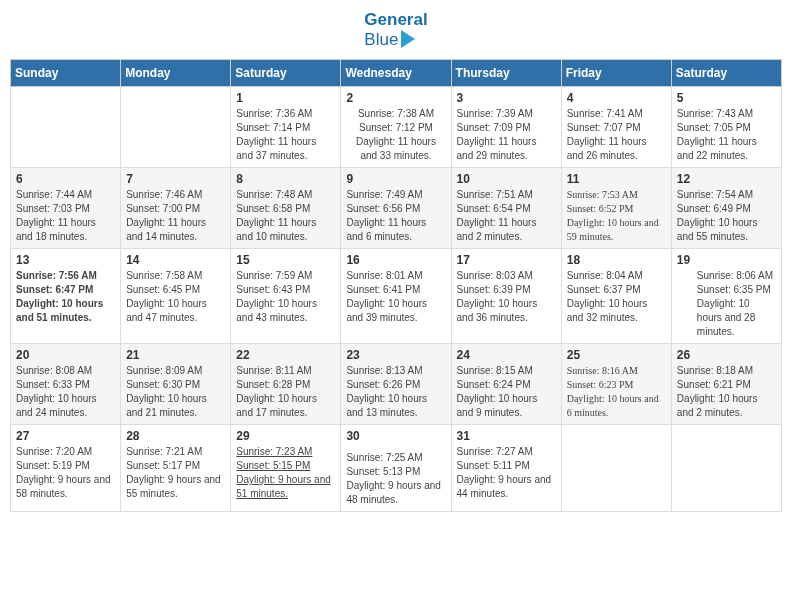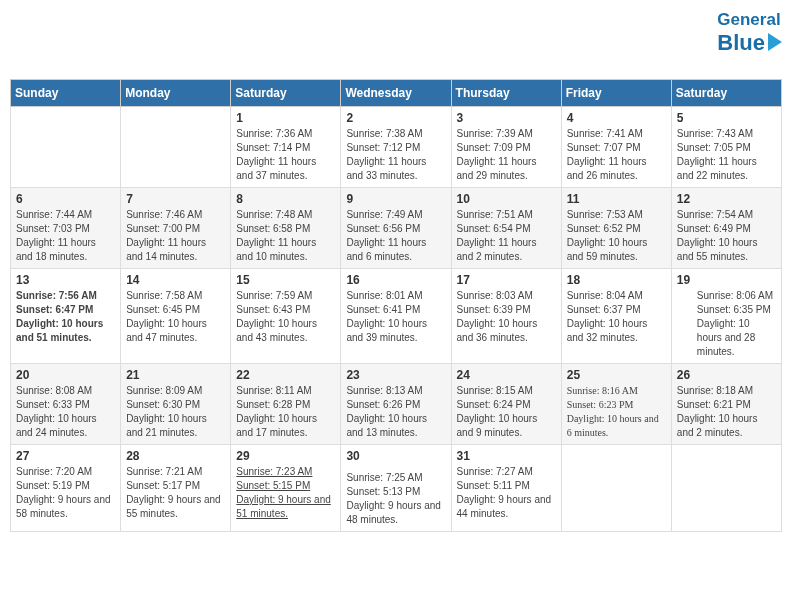--- a/index.html
+++ b/index.html
@@ -5,23 +5,23 @@
     * { box-sizing: border-box; margin: 0; padding: 0; }
     body {
       font-family: Arial, sans-serif;
       background: #fff;
       width: 792px;
       min-height: 612px;
       padding: 10px;
     }
     .header {
       display: flex;
-      justify-content: flex-end;
+      justify-content: center;
       align-items: flex-start;
-      margin-bottom: 24px;
+      margin-bottom: 10px;
     }
     .logo {
       display: flex;
       align-items: center;
     }
     .title-block {
       text-align: right;
     }
     .month-title {
       font-size: 32px;
@@ -72,21 +72,21 @@
     .empty-cell { background: #fff; }
   </style>
 </head>
 <body>
 
 <div class="header">
   <div class="logo">
     <div style="display:flex;flex-direction:column;align-items:flex-start;position:relative;">
       <span style="font-size:17px;font-weight:bold;color:#1a6ea8;line-height:1.15;">General</span>
       <div style="display:flex;align-items:center;">
-        <span style="font-size:22px;font-weight:bold;color:#1a6ea8;line-height:1.15;">Blue</span>
+        <span style="font-size:17px;font-weight:normal;color:#1a6ea8;line-height:1.15;">Blue</span>
         <div style="width:0;height:0;border-top:9px solid transparent;border-bottom:9px solid transparent;border-left:14px solid #2a9fd6;margin-left:3px;"></div>
       </div>
     </div>
   </div>
   <div class="title-block">
     <div class="month-title"></div>
     <div class="location"></div>
   </div>
 </div>
 
@@ -107,21 +107,21 @@
         <td class="empty-cell"></td>
         <td class="empty-cell"></td>
         <td>
           <span class="day-num">1</span>
           <div class="cell-content" style="white-space: pre-line;">Sunrise: 7:36 AM
 Sunset: 7:14 PM
 Daylight: 11 hours and 37 minutes.</div>
         </td>
         <td>
           <span class="day-num">2</span>
-          <div class="cell-content" style="white-space: pre-line;">Sunrise: 7:38 AM
+          <div class="cell-content" style="white-space: pre-line; text-align: center;">Sunrise: 7:38 AM
 Sunset: 7:12 PM
 Daylight: 11 hours and 33 minutes.</div>
         </td>
         <td>
           <span class="day-num">3</span>
           <div class="cell-content" style="white-space: pre-line;">Sunrise: 7:39 AM
 Sunset: 7:09 PM
 Daylight: 11 hours and 29 minutes.</div>
         </td>
         <td>
@@ -163,21 +163,21 @@
 Daylight: 11 hours and 6 minutes.</div>
         </td>
         <td>
           <span class="day-num">10</span>
           <div class="cell-content" style="white-space: pre-line;">Sunrise: 7:51 AM
 Sunset: 6:54 PM
 Daylight: 11 hours and 2 minutes.</div>
         </td>
         <td>
           <span class="day-num">11</span>
-          <div class="cell-content" style="white-space: pre-line;">Sunrise: 7:53 AM
+          <div class="cell-content" style="white-space: pre-line; font-family: Liberation Serif, serif;">Sunrise: 7:53 AM
 Sunset: 6:52 PM
 Daylight: 10 hours and 59 minutes.</div>
         </td>
         <td>
           <span class="day-num">12</span>
           <div class="cell-content" style="white-space: pre-line;">Sunrise: 7:54 AM
 Sunset: 6:49 PM
 Daylight: 10 hours and 55 minutes.</div>
         </td>
       </tr>

